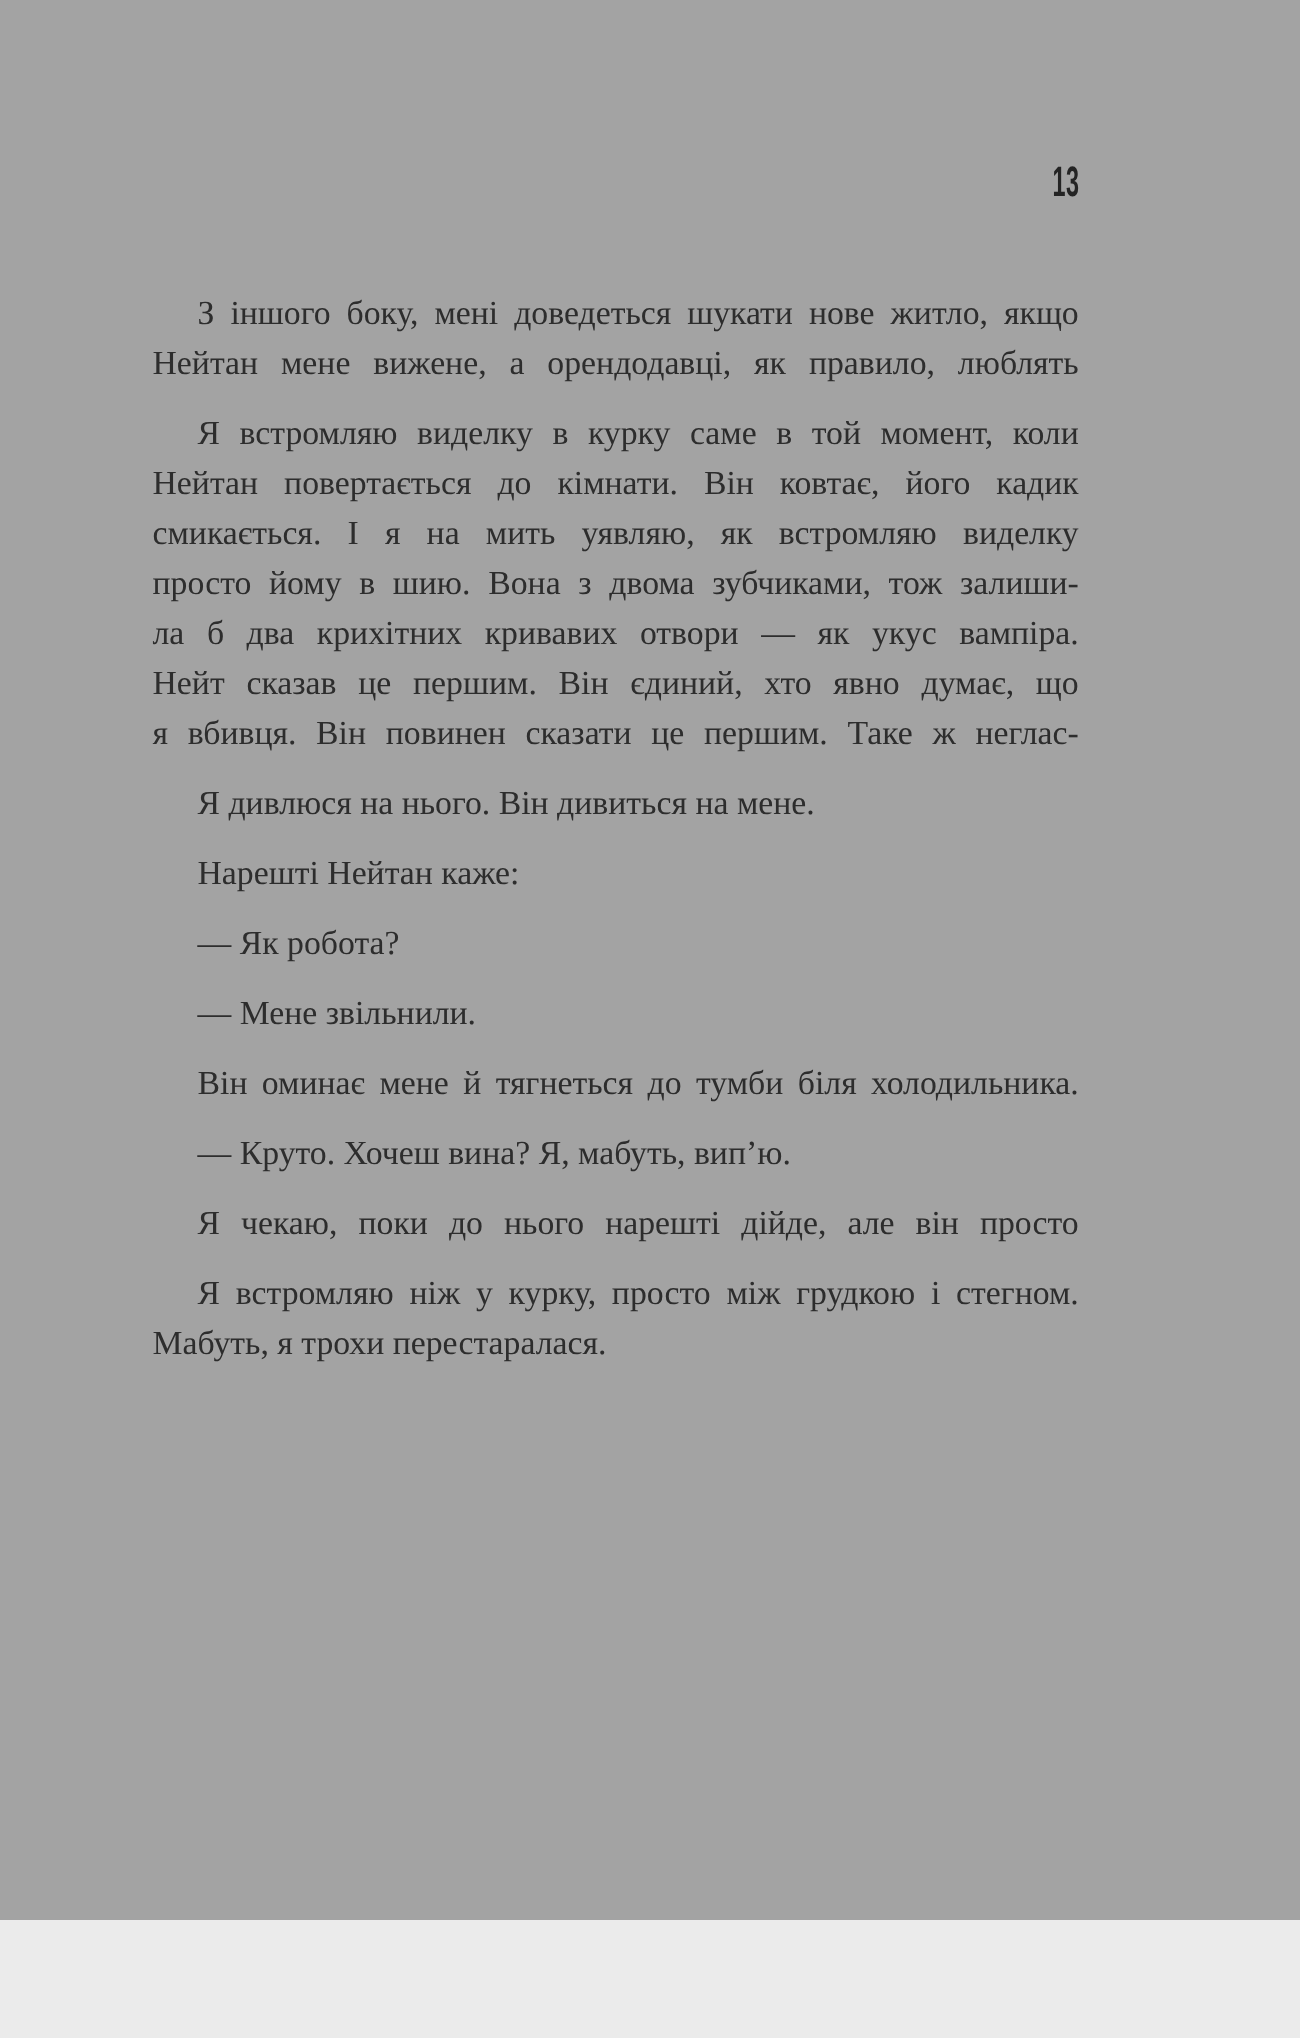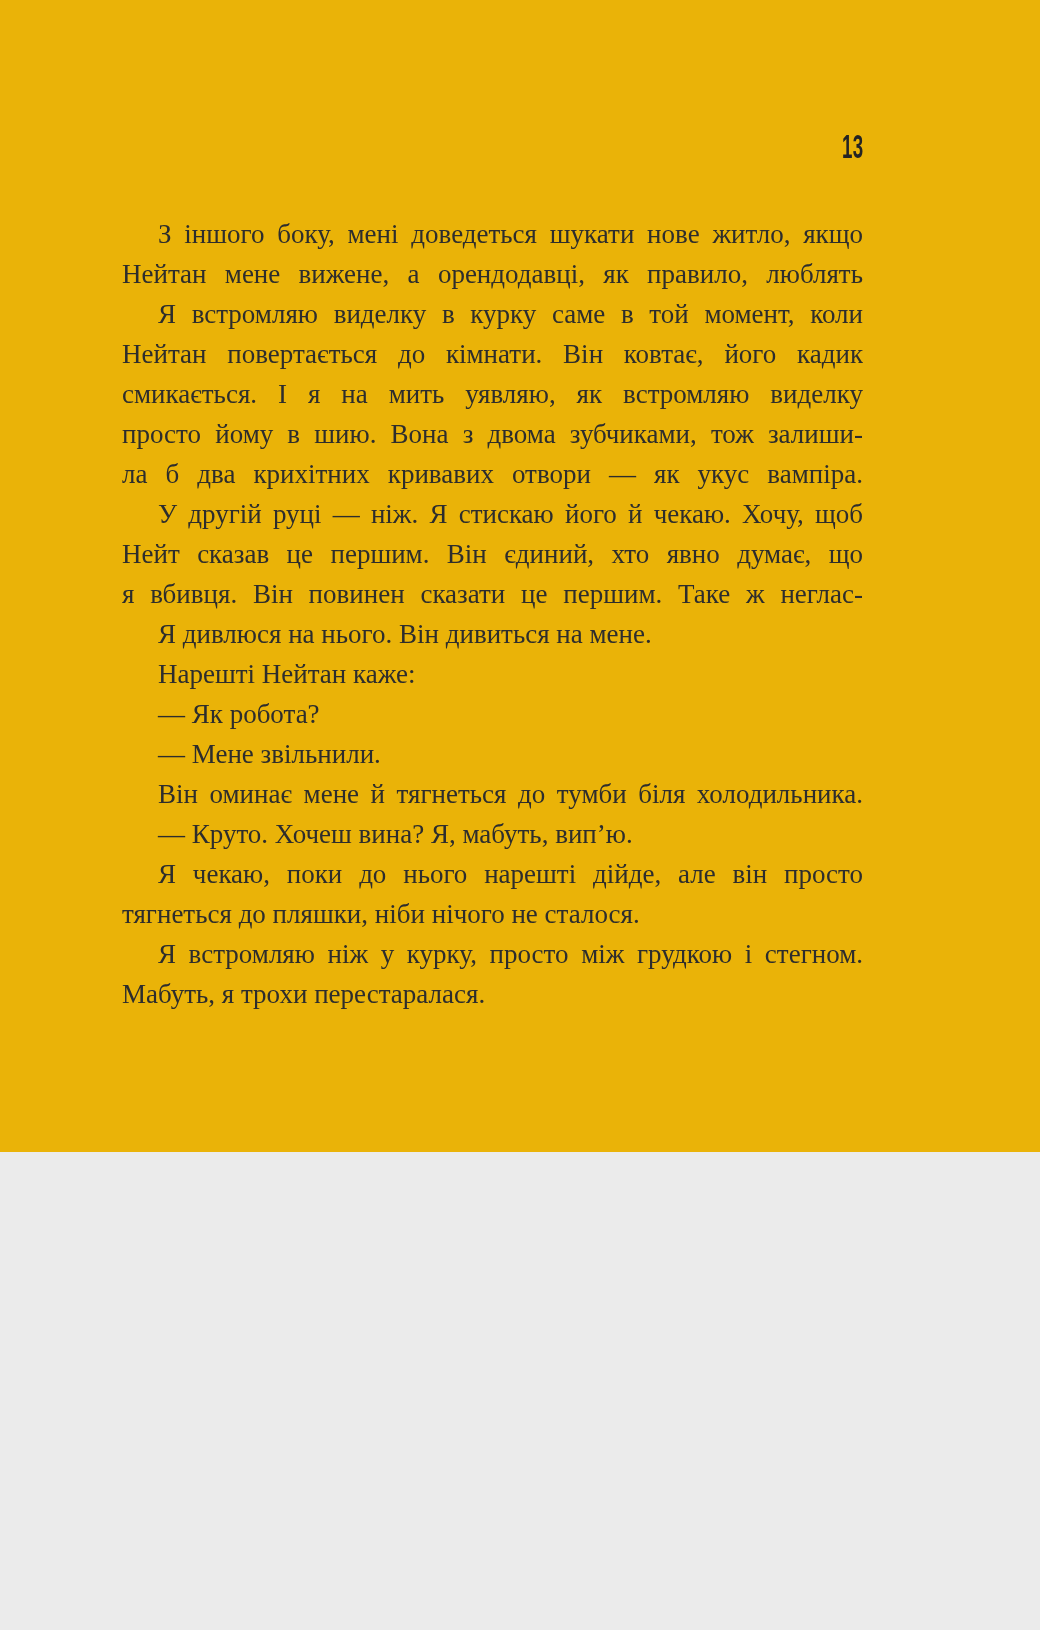--- a/index.html
+++ b/index.html
@@ -8,22 +8,22 @@
   }
   body {
     width: 1040px;
     height: 1630px;
     background: #ebebeb;
     overflow: hidden;
   }
   .page {
     position: relative;
     width: 1040px;
-    height: 1152px;
-    background: #eab308;
+    height: 1536px;
+    background: #a3a3a3;
     color: #2d2d2d;
     font-family: "Liberation Serif", "DejaVu Serif", serif;
   }
   .pageno {
     position: absolute;
     top: 131px;
     right: 176px;
     font-family: "Liberation Sans", "DejaVu Sans", sans-serif;
     font-weight: 700;
     font-size: 34px;
@@ -46,42 +46,41 @@
     white-space: nowrap;
   }
   .line.j {
     white-space: normal;
     text-align: justify;
     text-align-last: justify;
     overflow: hidden;
   }
   .line.i {
     padding-left: 36px;
+    margin-top: 16px;
   }
 </style>
 </head>
 <body>
 
 <div class="page">
   <div class="pageno">13</div>
   <div class="text" id="text-block">
       <div class="line j i">З іншого боку, мені доведеться шукати нове житло, якщо</div>
       <div class="line j">Нейтан мене вижене, а орендодавці, як правило, люблять</div>
       <div class="line j i">Я встромляю виделку в курку саме в той момент, коли</div>
       <div class="line j">Нейтан повертається до кімнати. Він ковтає, його кадик</div>
       <div class="line j">смикається. І я на мить уявляю, як встромляю виделку</div>
       <div class="line j">просто йому в шию. Вона з двома зубчиками, тож залиши-</div>
       <div class="line j">ла б два крихітних кривавих отвори — як укус вампіра.</div>
-      <div class="line j i">У другій руці — ніж. Я стискаю його й чекаю. Хочу, щоб</div>
       <div class="line j">Нейт сказав це першим. Він єдиний, хто явно думає, що</div>
       <div class="line j">я вбивця. Він повинен сказати це першим. Таке ж неглас-</div>
       <div class="line i">Я дивлюся на нього. Він дивиться на мене.</div>
       <div class="line i">Нарешті Нейтан каже:</div>
       <div class="line i">— Як робота?</div>
       <div class="line i">— Мене звільнили.</div>
       <div class="line j i">Він оминає мене й тягнеться до тумби біля холодильника.</div>
       <div class="line i">— Круто. Хочеш вина? Я, мабуть, вип’ю.</div>
       <div class="line j i">Я чекаю, поки до нього нарешті дійде, але він просто</div>
-      <div class="line">тягнеться до пляшки, ніби нічого не сталося.</div>
       <div class="line j i">Я встромляю ніж у курку, просто між грудкою і стегном.</div>
       <div class="line">Мабуть, я трохи перестаралася.</div>
     </div>
 </div>
 
 </body></html>

